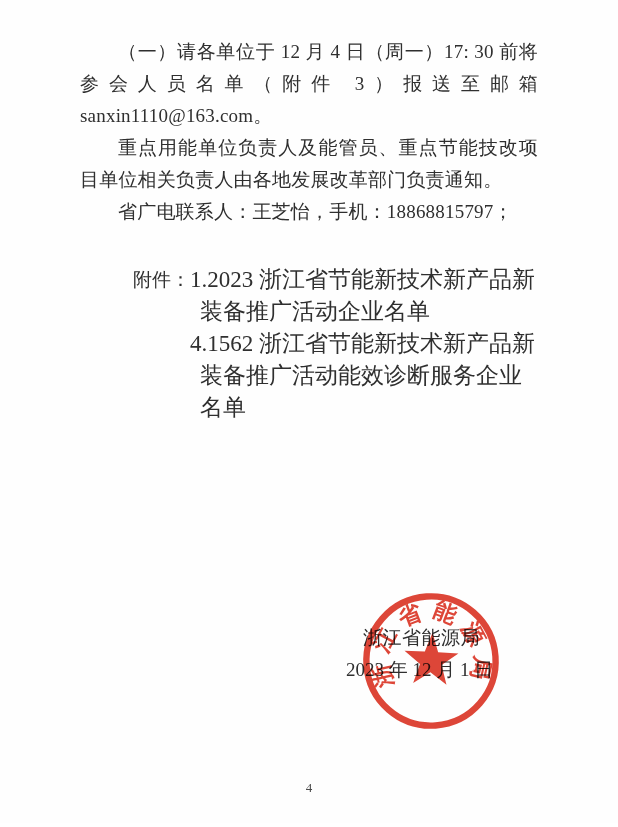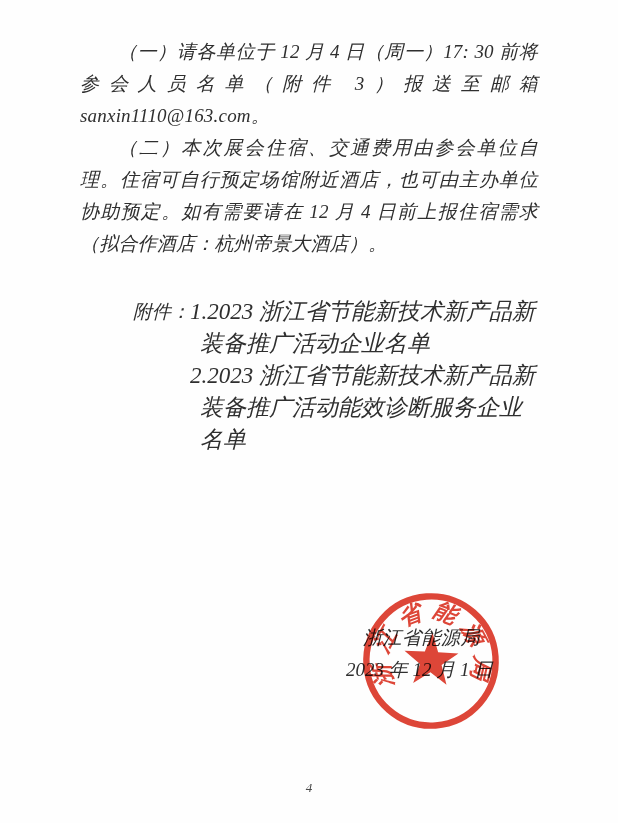--- a/index.html
+++ b/index.html
@@ -8,21 +8,20 @@
     background: #ffffff;
   }
   .page {
     position: relative;
     width: 618px;
     height: 823px;
     background: #fefefe;
     overflow: hidden;
     font-family: "Liberation Serif", "DejaVu Serif", serif;
     color: #2f2f2f;
-    font-style: italic;
   }
   .content {
     position: absolute;
     left: 80px;
     right: 80px;
     top: 36px;
   }
   .para {
     margin: 0;
     font-size: 19px;
@@ -99,27 +98,28 @@
     color: #4a4a4a;
   }
 </style>
 </head>
 <body>
 
 <div class="page">
 
   <div class="content">
     <p class="para">（一）请各单位于 12 月 4 日（周一）17: 30 前将参会人员名单（附件 3）报送至邮箱 sanxin1110@163.com。</p>
-    <p class="para">（二）本次展会住宿、交通费用由参会单位自理。住宿可自行预定场馆附近酒店，也可由主办单位协助预定。如有需要请在 12 月 4 日前上报住宿需求（拟合作酒店：杭州帝景大酒店）。</p>
+    <p class="para">重点用能单位负责人及能管员、重点节能技改项目单位相关负责人由各地发展改革部门负责通知。</p>
+    <p class="para">省广电联系人：王芝怡，手机：18868815797；</p>
 
     <div class="attachments">
       <span class="attach-label">附件：</span>
       <div class="attach-list">
         <div class="attach-item">1.2023 浙江省节能新技术新产品新装备推广活动企业名单</div>
-        <div class="attach-item">2.2023 浙江省节能新技术新产品新装备推广活动能效诊断服务企业名单</div>
+        <div class="attach-item">4.1562 浙江省节能新技术新产品新装备推广活动能效诊断服务企业名单</div>
       </div>
     </div>
   </div>
 
   <div class="signature">
     <div class="org-name">浙江省能源局</div>
     <div class="sign-date">2023 年 12 月 1 日</div>
 
     <svg class="seal" viewBox="0 0 200 200" aria-hidden="true">
       <g transform="rotate(-4 100 100)">

